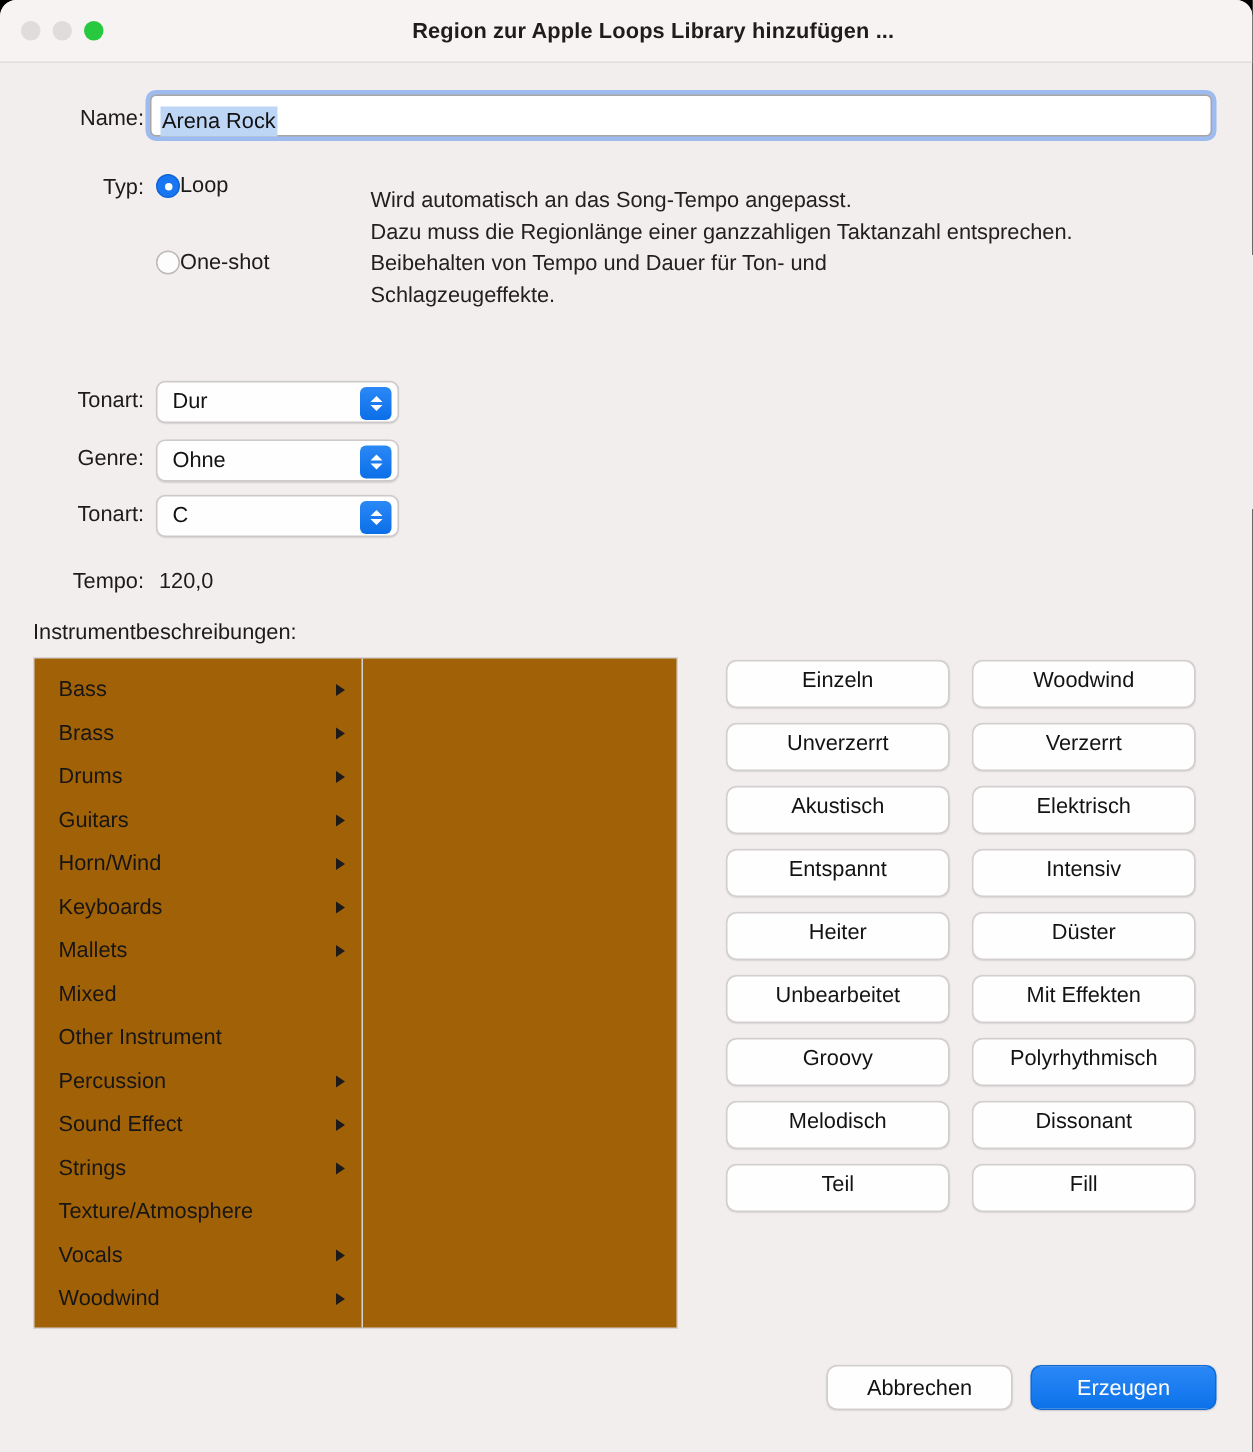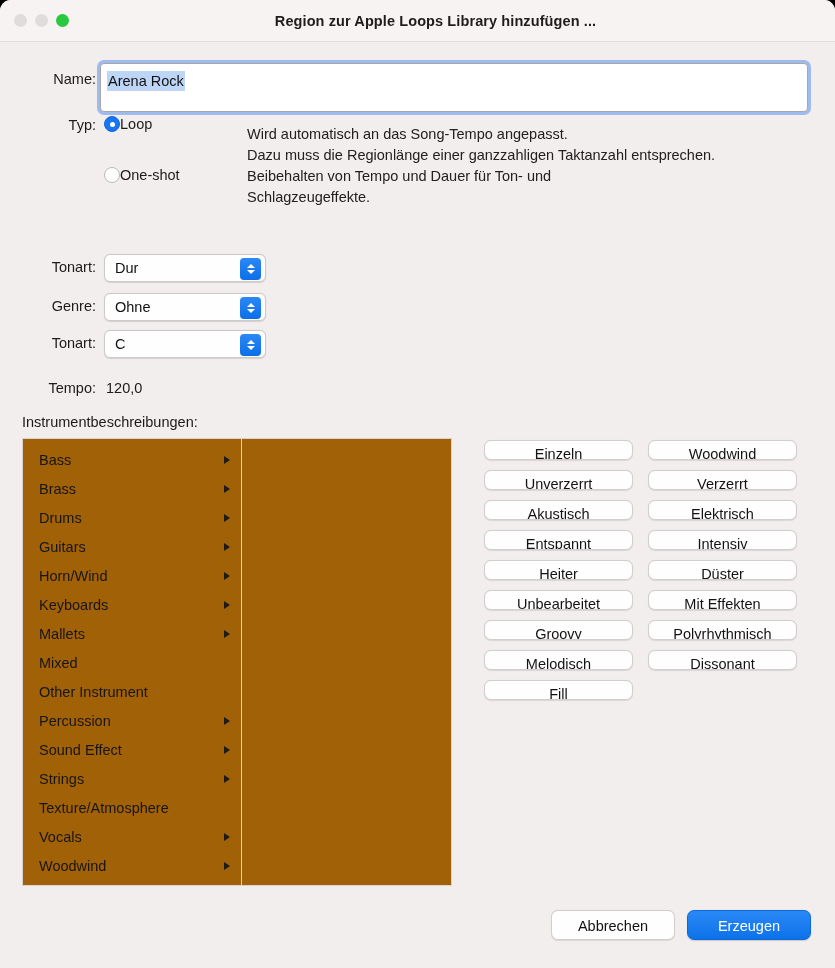--- a/index.html
+++ b/index.html
@@ -71,21 +71,21 @@
     height: 34px;
   }
   #name-label {
     position: absolute;
     left: 0; top: 8px;
     width: 96px;
   }
   #name-field-wrap {
     position: absolute;
     left: 100px; top: 0;
-    width: 708px; height: 49px;
+    width: 708px; height: 28px;
     box-sizing: border-box;
     border-radius: 4px;
     background: #fff;
     border: 1px solid #a8a5a4;
     box-shadow: 0 0 0 3px rgba(89,146,240,0.55);
   }
   #name-value {
     position: absolute;
     left: 6px; top: 7px;
     font-size: 14.5px;
@@ -253,21 +253,21 @@
   #descriptors {
     position: absolute;
     left: 484px; top: 440px;
     width: 313px;
     display: grid;
     grid-template-columns: 149px 149px;
     column-gap: 15px;
     row-gap: 10px;
   }
   .desc-btn {
-    height: 20px;
+    height: 32px;
     line-height: 26px;
     text-align: center;
     font-size: 14.5px;
     color: #141212;
     background: #fefefe;
     border: 1px solid #d2cecd;
     border-radius: 7px;
     box-shadow: 0 0.5px 1px rgba(0,0,0,0.10);
     box-sizing: border-box;
     white-space: nowrap;
@@ -415,20 +415,21 @@
       <div class="desc-btn">Entspannt</div>
       <div class="desc-btn">Intensiv</div>
       <div class="desc-btn">Heiter</div>
       <div class="desc-btn">Düster</div>
       <div class="desc-btn">Unbearbeitet</div>
       <div class="desc-btn">Mit Effekten</div>
       <div class="desc-btn">Groovy</div>
       <div class="desc-btn">Polyrhythmisch</div>
       <div class="desc-btn">Melodisch</div>
       <div class="desc-btn">Dissonant</div>
+      <div class="desc-btn">Teil</div>
       <div class="desc-btn">Fill</div>
     </div>
 
   <div id="footer">
     <div class="action-btn" id="cancel-btn">Abbrechen</div>
     <div class="action-btn" id="create-btn">Erzeugen</div>
   </div>
 
 </div>
 

